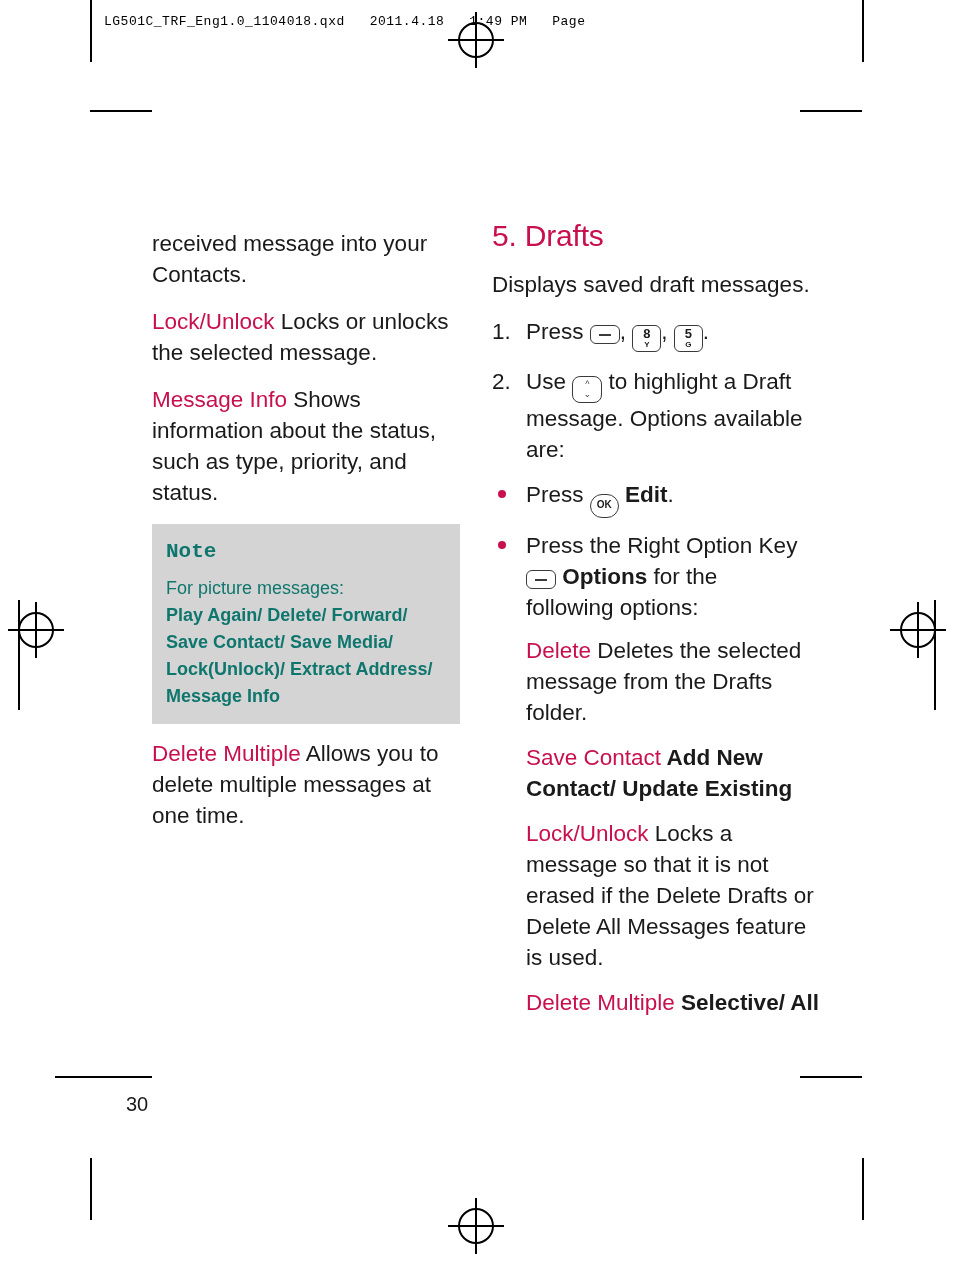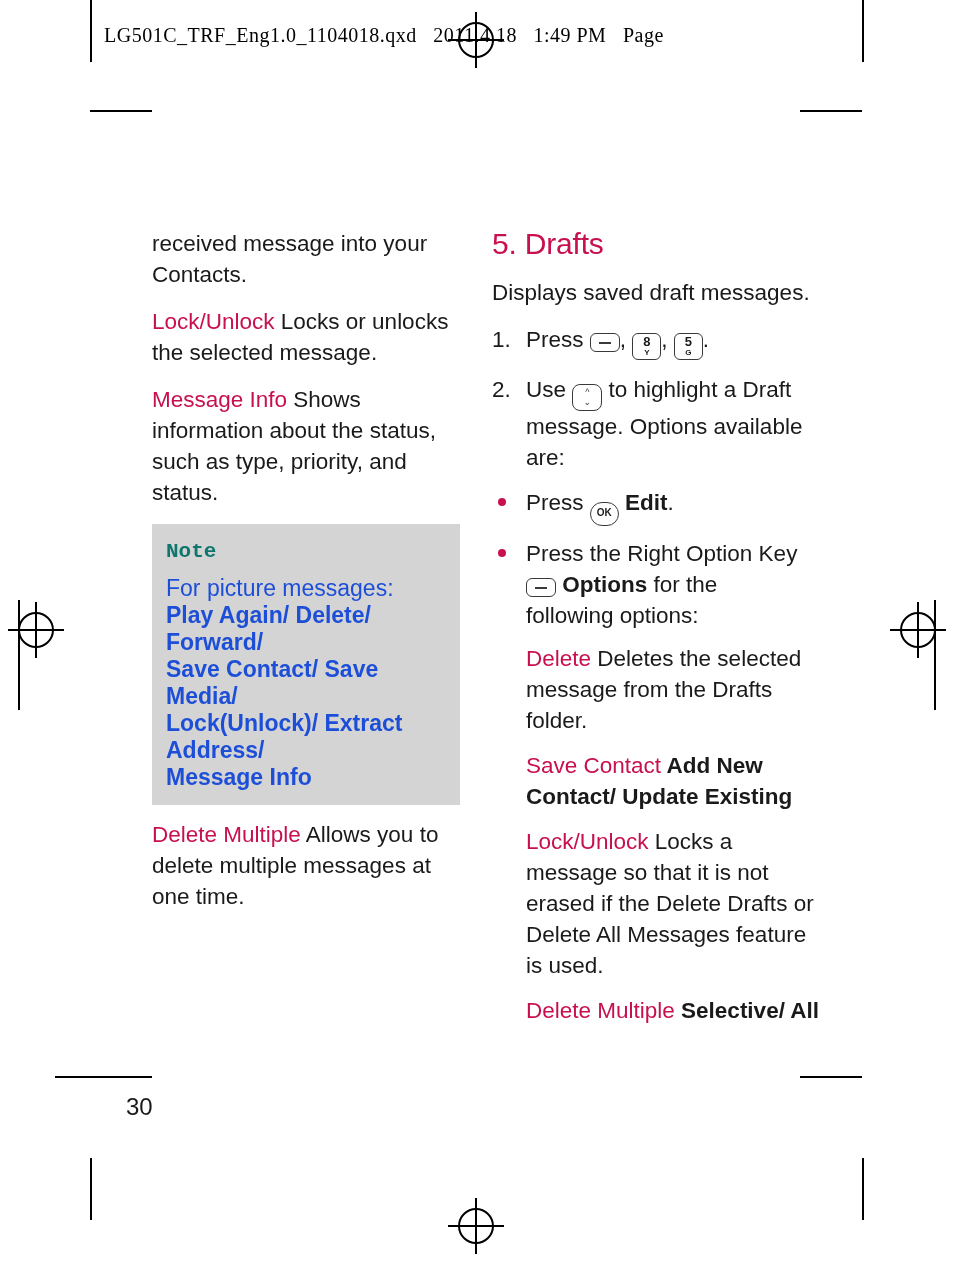--- a/index.html
+++ b/index.html
@@ -12,26 +12,26 @@
     height: 1263px;
     position: relative;
     font-family: "Liberation Sans", sans-serif;
     color: #1a1a1a;
     overflow: hidden;
   }
 
   
   .print-header {
     position: absolute;
-    top: 10px;
+    top: 0;
     left: 0;
     width: 954px;
     height: 52px;
-    font-family: Liberation Serif, serif;
-    font-size: 20px;
+    font-family: Liberation Mono, monospace;
+    font-size: 13px;
     letter-spacing: 0.5px;
     color: #000;
     white-space: pre;
   }
   .print-header .ph-inner {
     position: absolute;
     top: 14px;
     left: 104px;
   }
 
@@ -88,21 +88,21 @@
     letter-spacing: -0.4px;
   }
 
   .col {
     position: absolute;
     font-size: 22.5px;
     line-height: 31px;
     color: #1a1a1a;
   }
   .col-left { left: 152px; top: 228px; width: 308px; }
-  .col-right { left: 492px; top: 228px; width: 330px; }
+  .col-right { left: 492px; top: 220px; width: 330px; }
 
   p { margin: 0 0 16px 0; }
 
   .kw { color: #c8104e; }
   .b { font-weight: bold; }
 
   .section-head {
     color: #c8104e;
     font-size: 30px;
     font-weight: normal;
@@ -119,23 +119,23 @@
     width: 308px;
   }
   .note-title {
     color: #0f766e;
     font-weight: bold;
     font-size: 21px;
     margin-bottom: 8px;
     font-family: Liberation Mono, monospace;
   }
   .note-line {
-    font-size: 23px;
+    font-size: 18px;
     line-height: 27px;
-    color: #1d4ed8;
+    color: #0f766e;
   }
   .note-line.b { font-weight: bold; }
 
   
   .numitem {
     position: relative;
     padding-left: 34px;
     margin-bottom: 14px;
   }
   .numitem .num {
@@ -218,21 +218,21 @@
     vertical-align: -8px;
     color: #3a3a3a;
   }
   .key-nav .up { display: block; font-size: 9px; line-height: 10px; }
   .key-nav .dn { display: block; font-size: 9px; line-height: 10px; }
 
   .page-num {
     position: absolute;
     left: 126px;
     top: 1093px;
-    font-size: 24px;
+    font-size: 20px;
     color: #1a1a1a;
   }
 </style>
 </head>
 <body>
 
 <div class="crop vline-l"></div>
 <div class="crop vline-r"></div>
 <div class="crop hline-tl"></div>
 <div class="crop hline-tr"></div>

